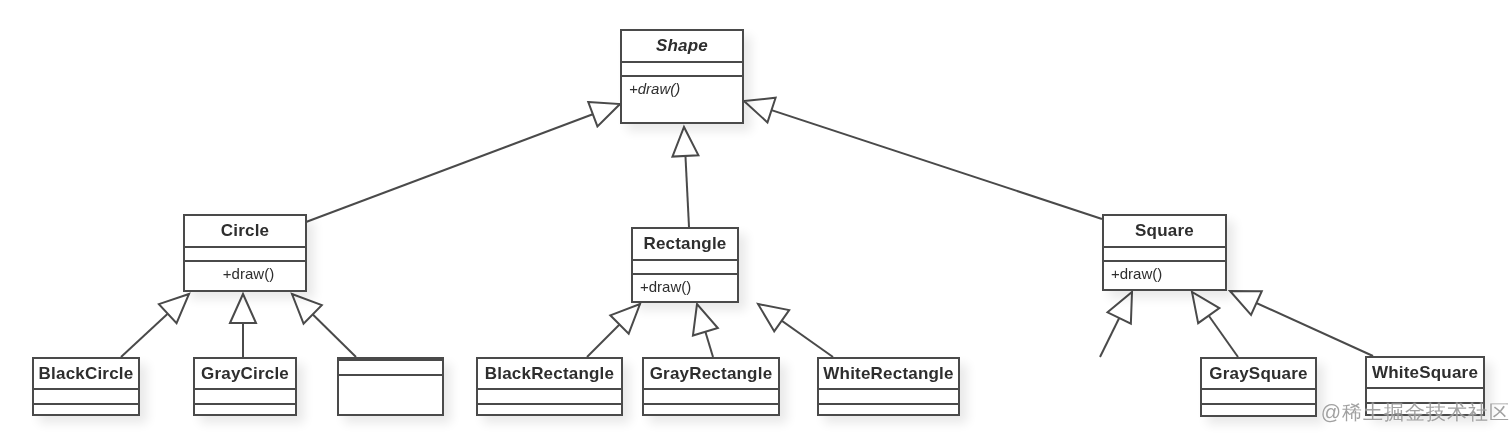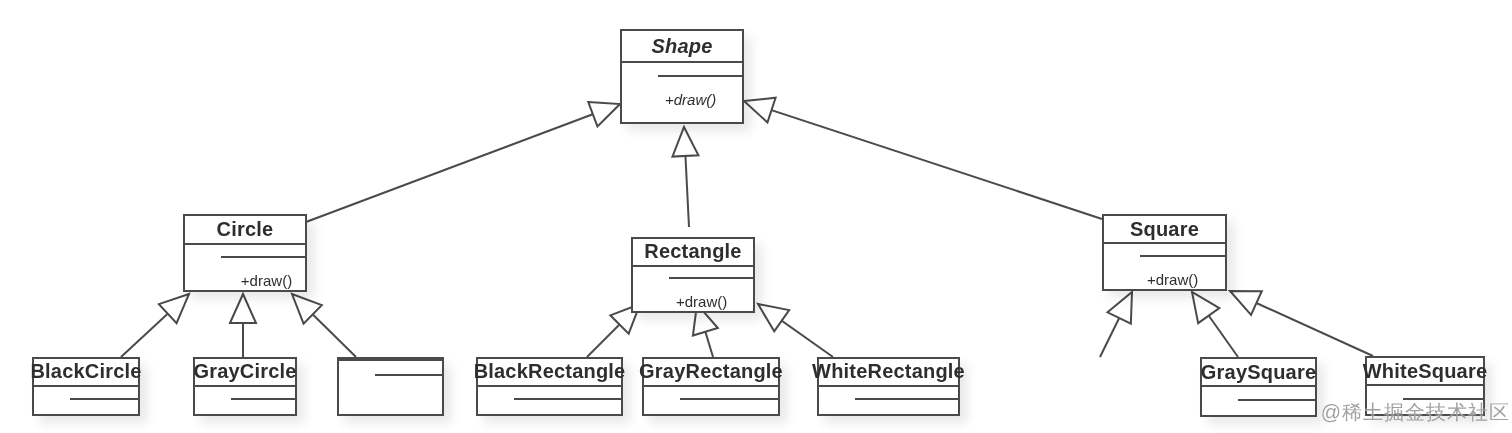--- a/index.html
+++ b/index.html
@@ -31,37 +31,36 @@
     border: 2px solid #4a4a4a;
     box-shadow: 7px 7px 10px rgba(0,0,0,0.09);
     display: flex;
     flex-direction: column;
   }
   .uml-class .title {
     height: 30px;
     display: flex;
     align-items: center;
     justify-content: center;
-    font-size: 20px;
+    font-size: 17px;
     font-weight: 700;
     color: #2e2e2e;
     letter-spacing: 0.2px;
   }
   .uml-class .attrs {
     height: 14px;
     border-top: 2px solid #4a4a4a;
   }
   .uml-class .methods {
     flex: 1;
     border-top: 2px solid #4a4a4a;
     font-size: 15px;
     color: #2e2e2e;
-    padding: 14px 0 0 7px;
+    padding: 3px 0 0 7px;
     line-height: 1.2;
-    margin-left: 36px;
   }
 
   .uml-class.abstract .title { font-style: italic; }
   .uml-class.abstract .methods { font-style: italic; }
 
   .uml-class.leaf .title { height: 29px; }
   .uml-class.leaf .attrs { height: 15px; }
 
   .watermark {
     position: absolute;
@@ -104,21 +103,21 @@
     <div class="attrs"></div>
     <div class="methods"><span>+draw()</span></div>
   </div>
 
   <div class="uml-class" style="left:183px; top:214px; width:124px; height:78px;text-align:center;">
     <div class="title">Circle</div>
     <div class="attrs"></div>
     <div class="methods"><span>+draw()</span></div>
   </div>
 
-  <div class="uml-class" style="left:631px; top:237px; width:124px; height:76px;">
+  <div class="uml-class" style="left:631px; top:227px; width:108px; height:76px;">
     <div class="title">Rectangle</div>
     <div class="attrs"></div>
     <div class="methods"><span>+draw()</span></div>
   </div>
 
   <div class="uml-class" style="left:1102px; top:214px; width:125px; height:77px;">
     <div class="title">Square</div>
     <div class="attrs"></div>
     <div class="methods"><span>+draw()</span></div>
   </div>

